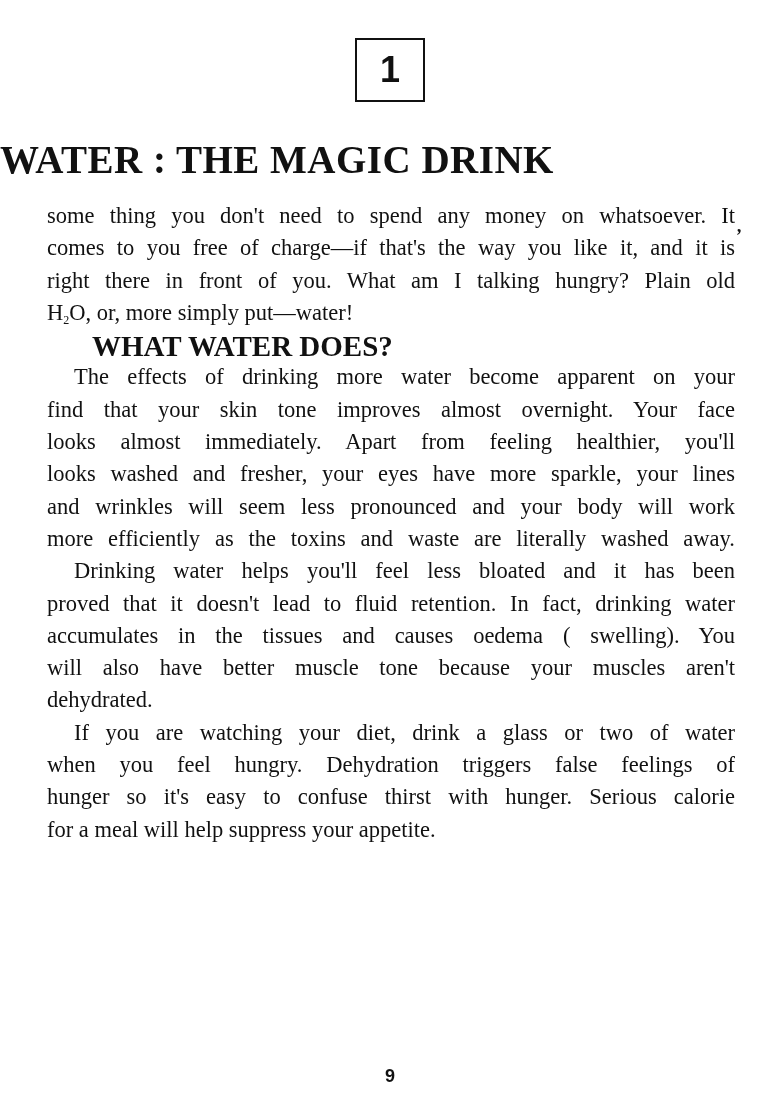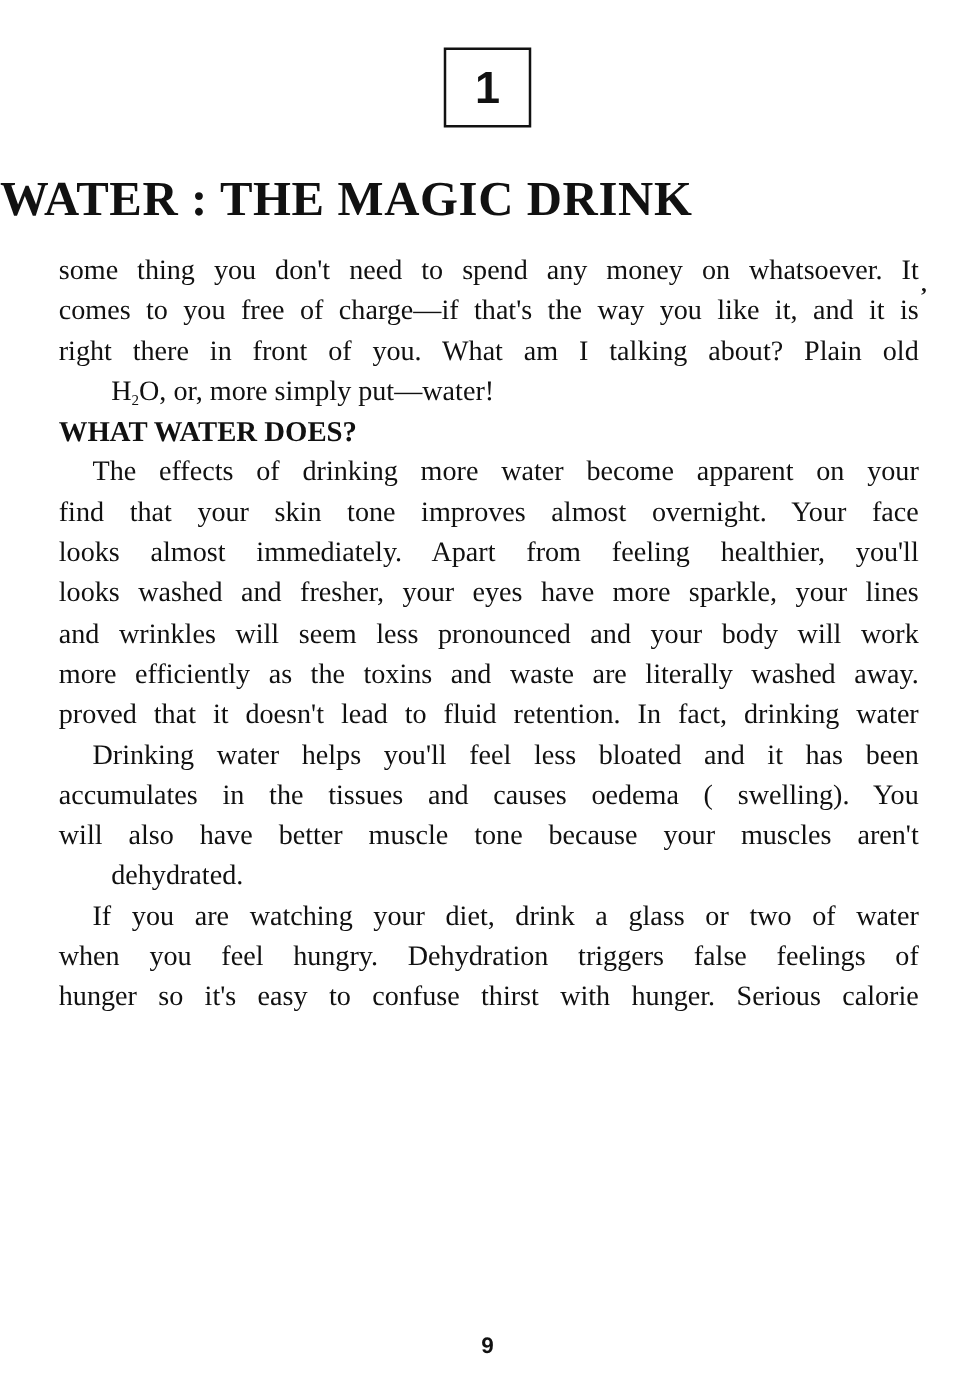--- a/index.html
+++ b/index.html
@@ -51,32 +51,32 @@
     }
     .line {
       display: block;
       white-space: nowrap;
       text-align: justify;
       text-align-last: justify;
       height: 32.3px;
     }
     .line.last {
       text-align-last: left;
-      margin-left: 42px;
     }
     .line.indent {
       padding-left: 27px;
     }
     .section-heading {
       display: block;
       font-family: "Liberation Serif", serif;
       font-weight: bold;
-      font-size: 23px;
+      font-size: 29px;
       height: 32.3px;
       line-height: 34px;
+      margin-left: 45px;
     }
     .page-number {
       position: absolute;
       left: 0;
       top: 1066px;
       width: 780px;
       text-align: center;
       font-family: "Liberation Sans", sans-serif;
       font-weight: bold;
       font-size: 18px;
@@ -100,44 +100,45 @@
 
 <div class="chapter-title">WATER : THE MAGIC DRINK</div>
 
 <span class="stray-mark">ʼ</span>
 
 <div class="body-text" style="top:200px;">
 
   <div>
     <span class="line">some thing you don't need to spend any money on whatsoever. It</span>
     <span class="line">comes to you free of charge—if that's the way you like it, and it is</span>
-    <span class="line">right there in front of you. What am I talking about? Plain old</span>
+    <span class="line">right there in front of you. What am I talking hungry? Plain old</span>
     <span class="line last"><span>H</span><sub>2</sub><span>O, or, more simply put—water!</span></span>
   </div>
 
   <span class="section-heading">WHAT WATER DOES?</span>
 
   <div>
     <span class="line indent">The effects of drinking more water become apparent on your</span>
     <span class="line">find that your skin tone improves almost overnight. Your face</span>
     <span class="line">looks almost immediately. Apart from feeling healthier, you'll</span>
     <span class="line">looks washed and fresher, your eyes have more sparkle, your lines</span>
     <span class="line">and wrinkles will seem less pronounced and your body will work</span>
     <span class="line">more efficiently as the toxins and waste are literally washed away.</span>
   </div>
 
   <div>
+    <span class="line indent">Drinking water helps you'll feel less bloated and it has been</span>
     <span class="line">proved that it doesn't lead to fluid retention. In fact, drinking water</span>
-    <span class="line indent">Drinking water helps you'll feel less bloated and it has been</span>
     <span class="line">accumulates in the tissues and causes oedema ( swelling). You</span>
     <span class="line">will also have better muscle tone because your muscles aren't</span>
     <span class="line last">dehydrated.</span>
   </div>
 
   <div>
     <span class="line indent">If you are watching your diet, drink a glass or two of water</span>
     <span class="line">when you feel hungry. Dehydration triggers false feelings of</span>
     <span class="line">hunger so it's easy to confuse thirst with hunger. Serious calorie</span>
+    <span class="line last">for a meal will help suppress your appetite.</span>
   </div>
 
 </div>
 
 <div class="page-number">9</div>
 
 </body></html>

